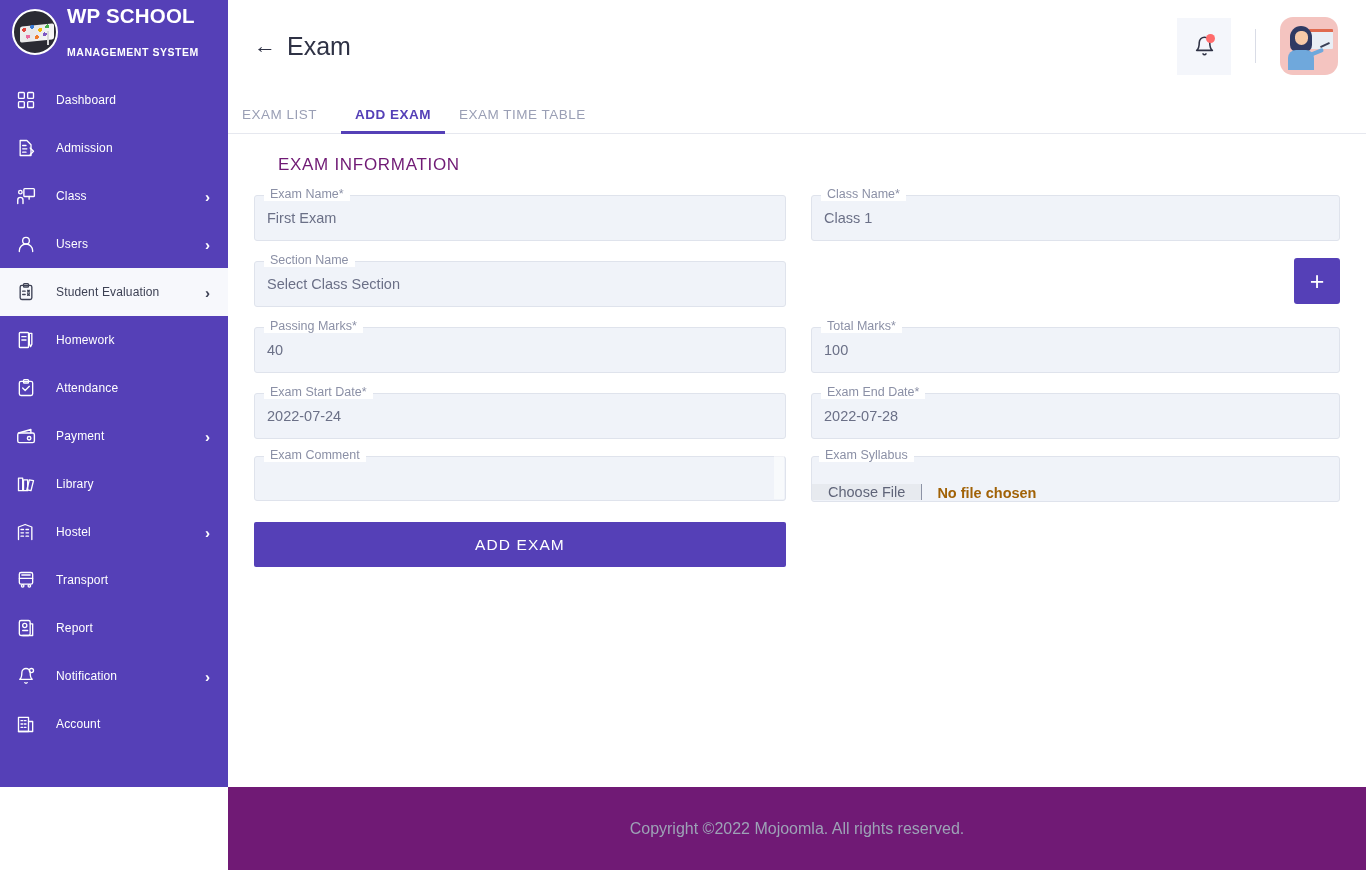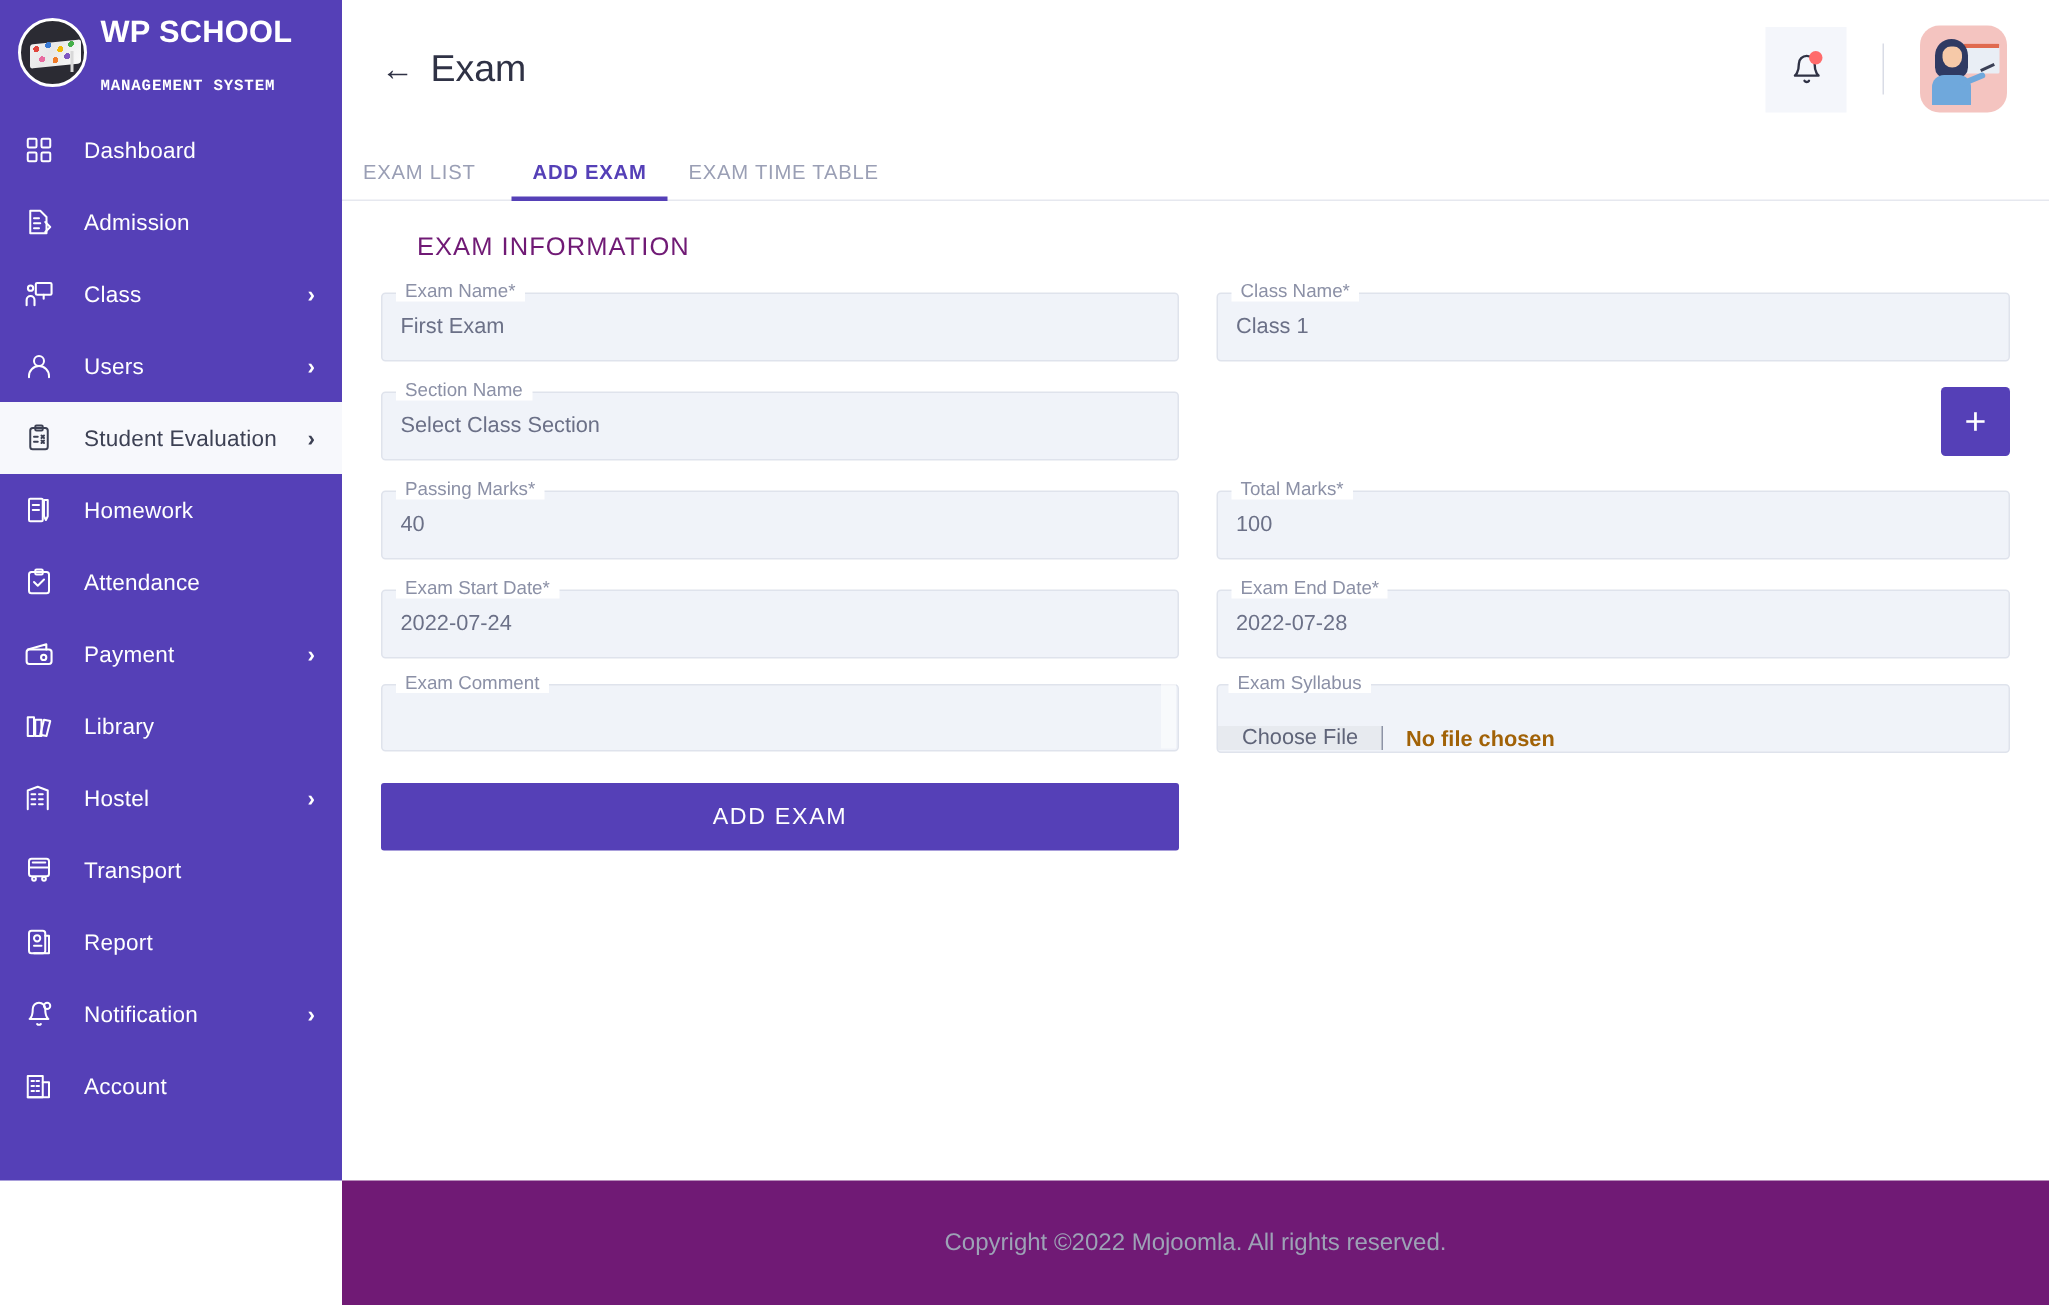--- a/index.html
+++ b/index.html
@@ -12,21 +12,21 @@
   .app { display: flex; width: 1366px; height: 870px; position: relative; }
 
   
   .sidebar {
     width: 228px; height: 787px;
     background: #5540B7;
     flex: 0 0 228px;
     position: relative;
     overflow: hidden;
   }
-  .brand { display: flex; align-items: flex-start; padding: 12px 0 10px 12px; height: 62px; }
+  .brand { display: flex; align-items: center; padding: 12px 0 10px 12px; height: 62px; }
   .logo-circle {
     width: 46px; height: 46px; border-radius: 50%;
     background: #2b2b33;
     border: 2px solid #ffffff;
     position: relative; overflow: hidden;
     flex: 0 0 46px;
   }
   .logo-circle .cap {
     position: absolute; left: 6px; top: 14px; width: 34px; height: 16px;
     background:
@@ -47,35 +47,35 @@
     transform: skewY(-6deg);
   }
   .logo-circle .tassel {
     position: absolute; right: 7px; top: 20px; width: 2px; height: 14px; background: #d8d8d8;
   }
   .brand-text { margin-left: 9px; line-height: 1.02; }
   .brand-title {
     color: #ffffff; font-size: 20.5px; font-weight: bold; letter-spacing: .2px;
   }
   .brand-sub {
-    color: #ffffff; font-size: 10.5px; font-weight: bold; letter-spacing: .55px; margin-top: 20px; font-family: Liberation Mono, monospace;
+    color: #ffffff; font-size: 10.5px; font-weight: bold; letter-spacing: .55px; margin-top: 20px;
   }
 
   .nav { margin-top: 14px; }
   .nav-item {
     display: flex; align-items: center;
     height: 48px; padding: 0 18px 0 14px;
     color: #ffffff; cursor: pointer; position: relative;
   }
   .nav-item .ico {
     width: 24px; height: 24px; flex: 0 0 24px;
     display: flex; align-items: center; justify-content: center;
   }
   .nav-item .ico svg { display: block; }
-  .nav-label { margin-left: 18px; font-size: 15px; letter-spacing: .15px; }
+  .nav-label { margin-left: 18px; font-size: 12px; letter-spacing: .15px; }
   .nav-item .chev { margin-left: auto; font-size: 15px; font-weight: bold; line-height: 1; }
   .nav-item.active { background: #F7F8FC; color: #3d4154; }
   .nav-item.active .chev { color: #3d4154; }
 
   
   .main {
     flex: 1; height: 787px; background: #ffffff;
     display: flex; flex-direction: column; position: relative;
   }
   .topbar {

